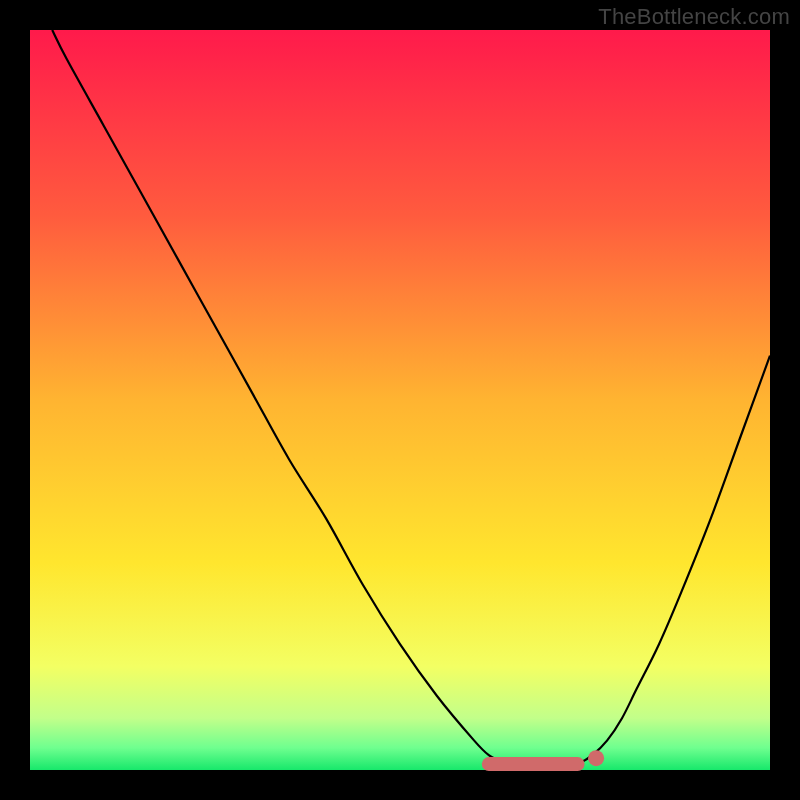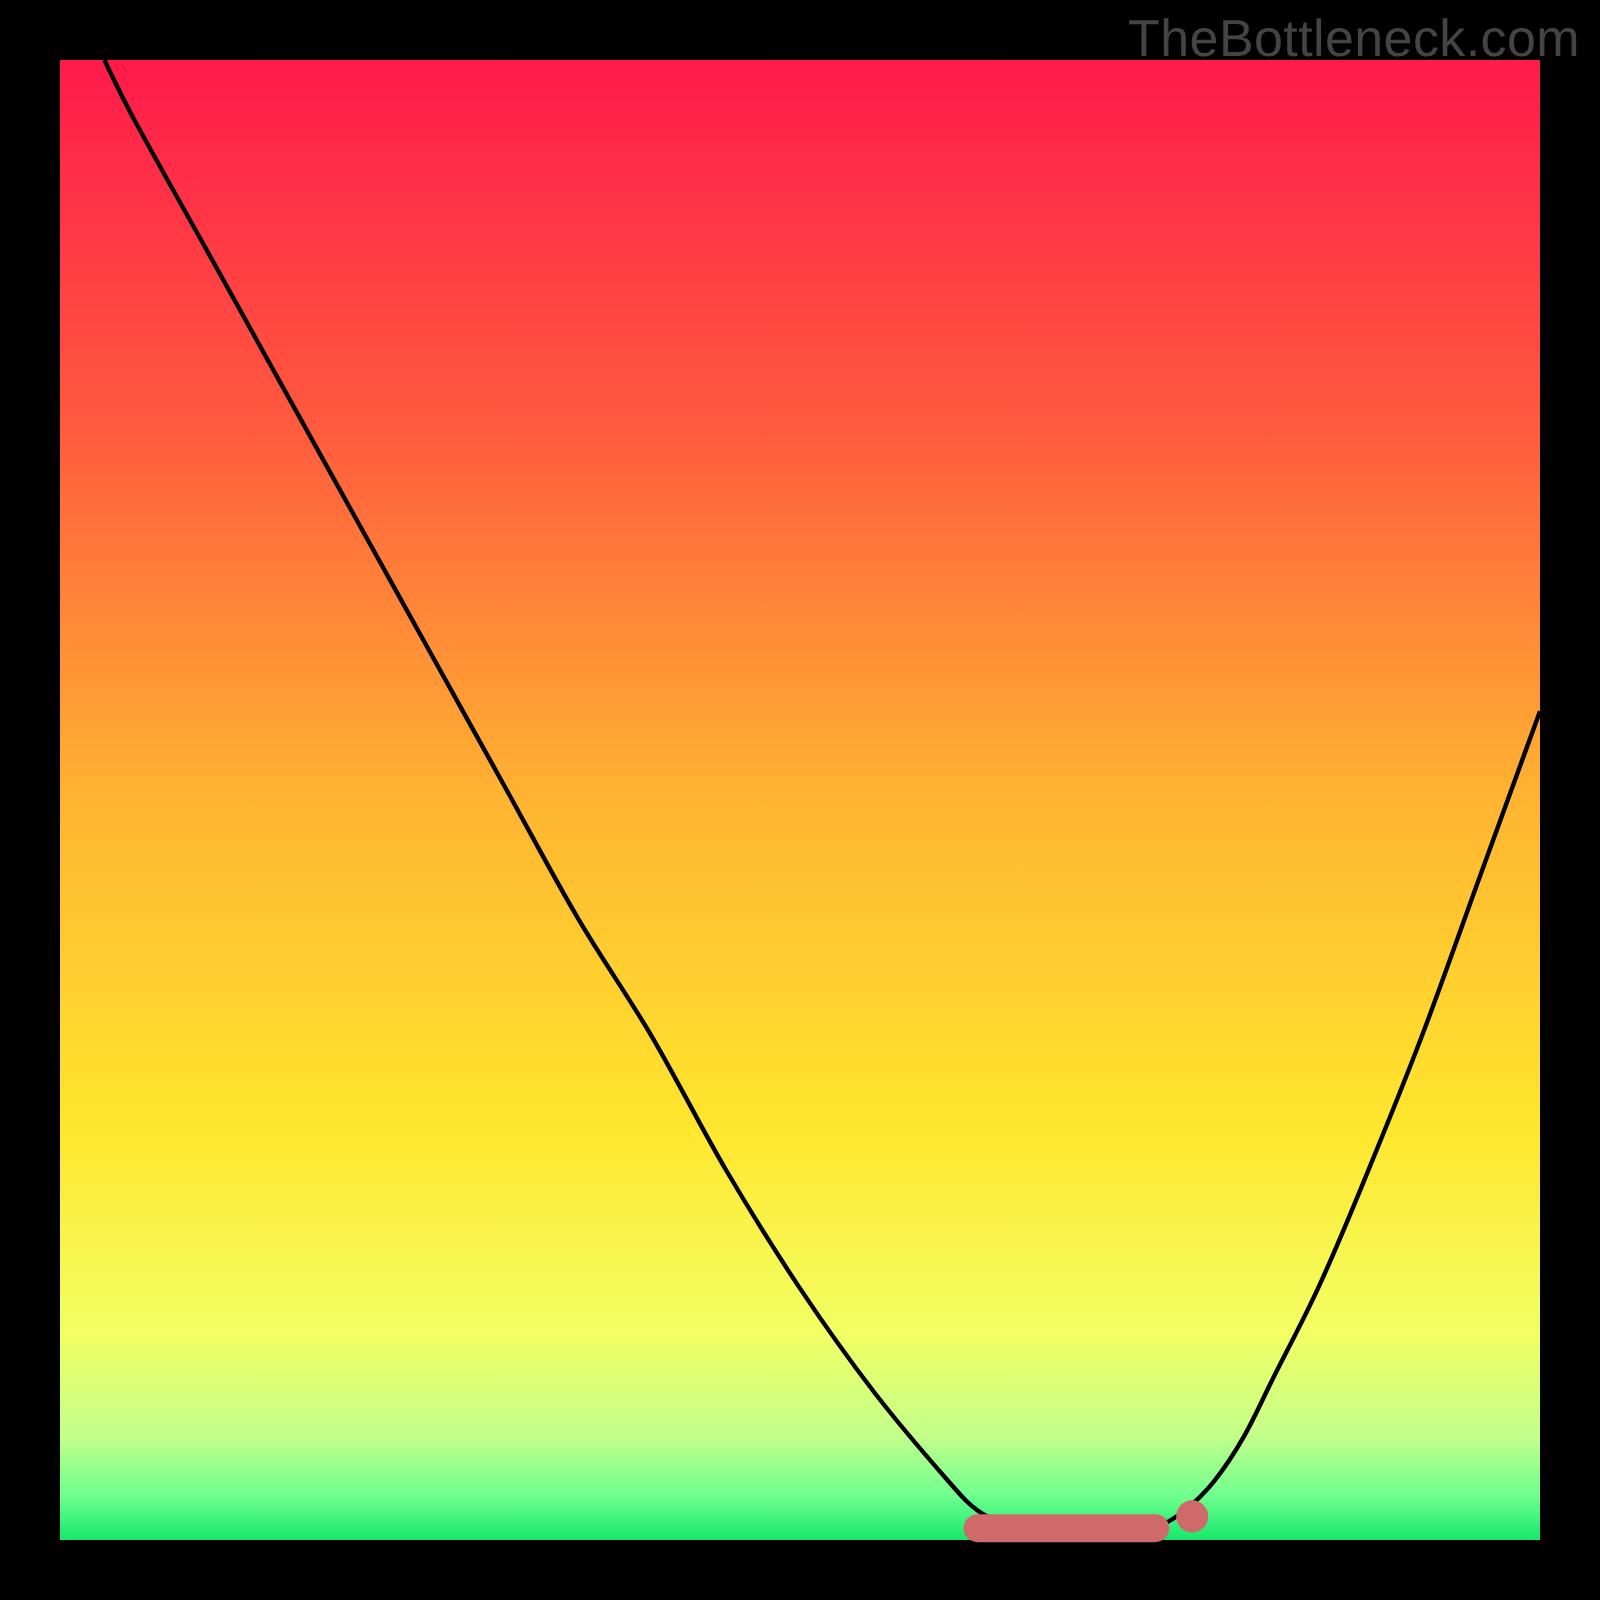--- a/index.html
+++ b/index.html
@@ -9,21 +9,21 @@
     background: #000;
     position: relative;
     font-family: Arial, Helvetica, sans-serif;
     overflow: hidden;
   }
   .watermark {
     position: absolute;
     top: 4px;
     right: 10px;
     color: #444;
-    font-size: 26px;
+    font-size: 22px;
     font-weight: 500;
     z-index: 10;
     letter-spacing: 0.2px;
   }
   .plot-area {
     position: absolute;
     left: 30px;
     top: 30px;
     width: 740px;
     height: 740px;

